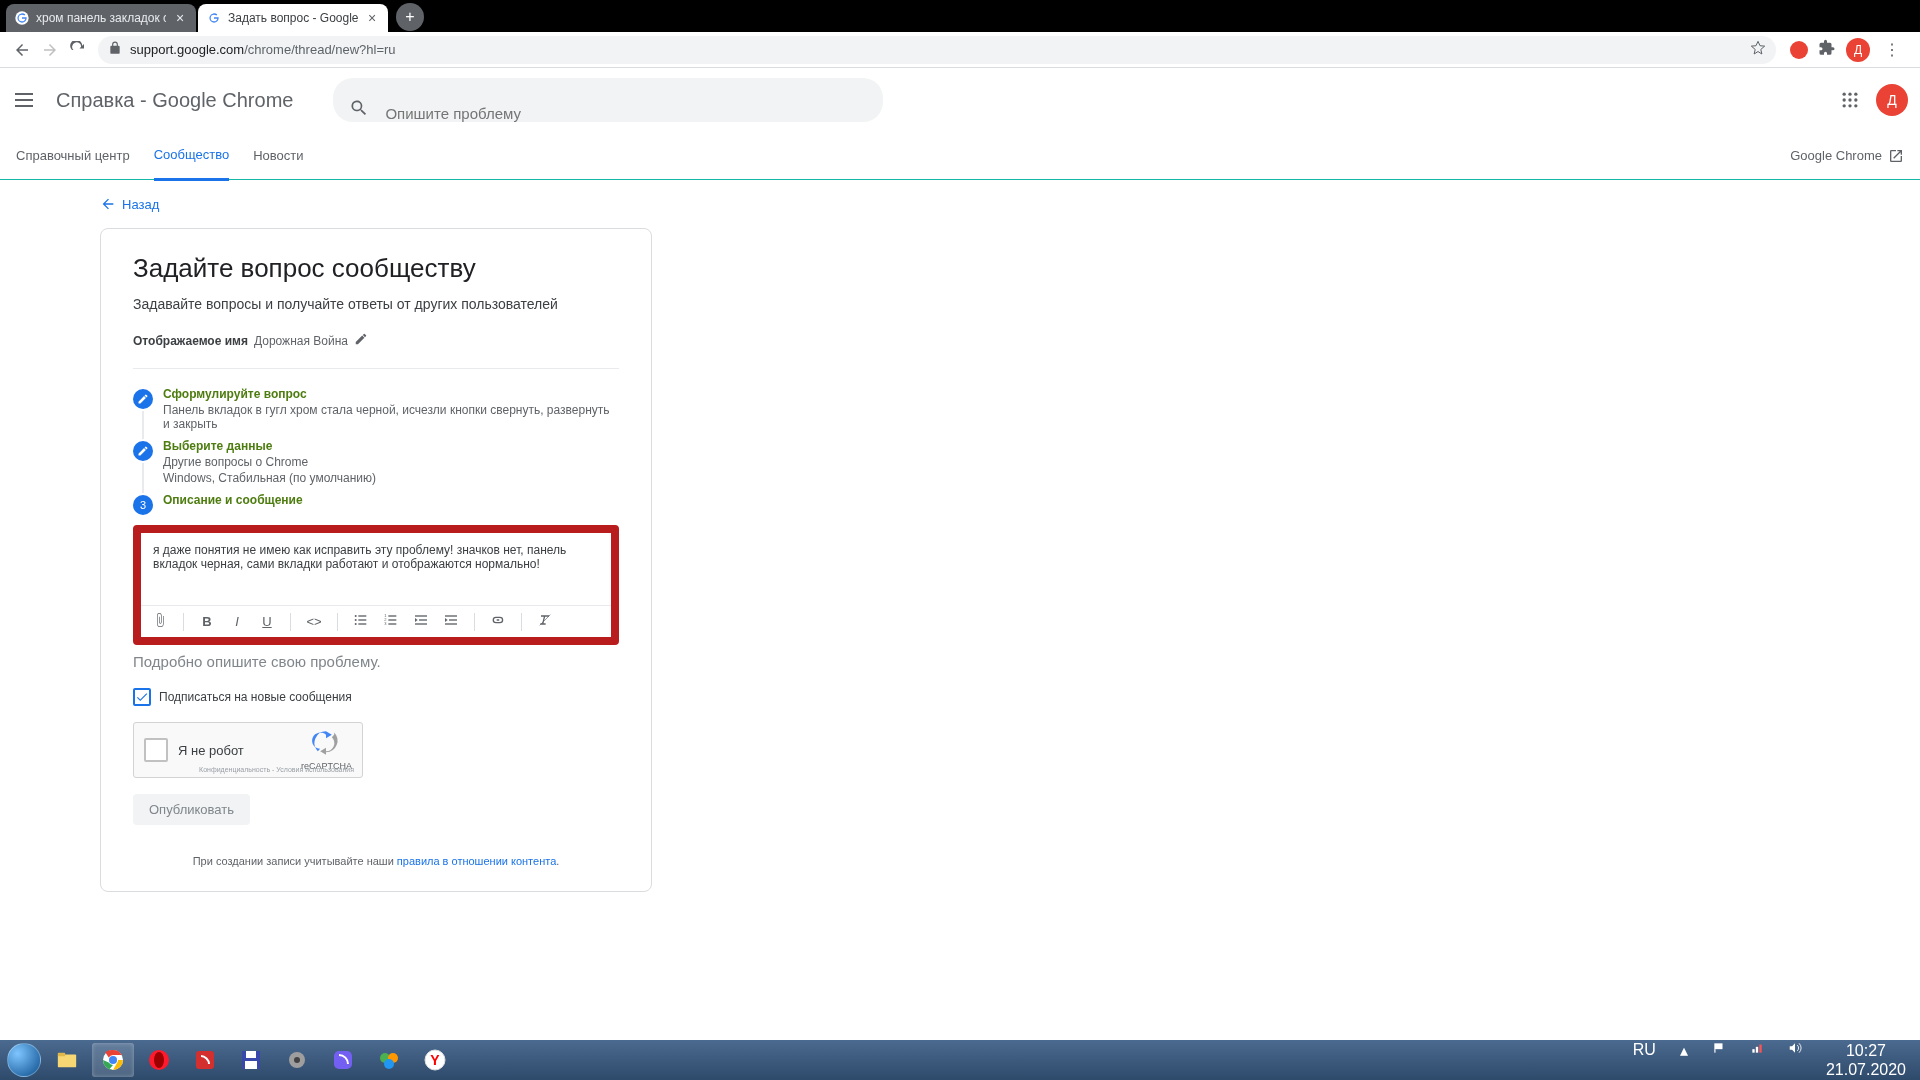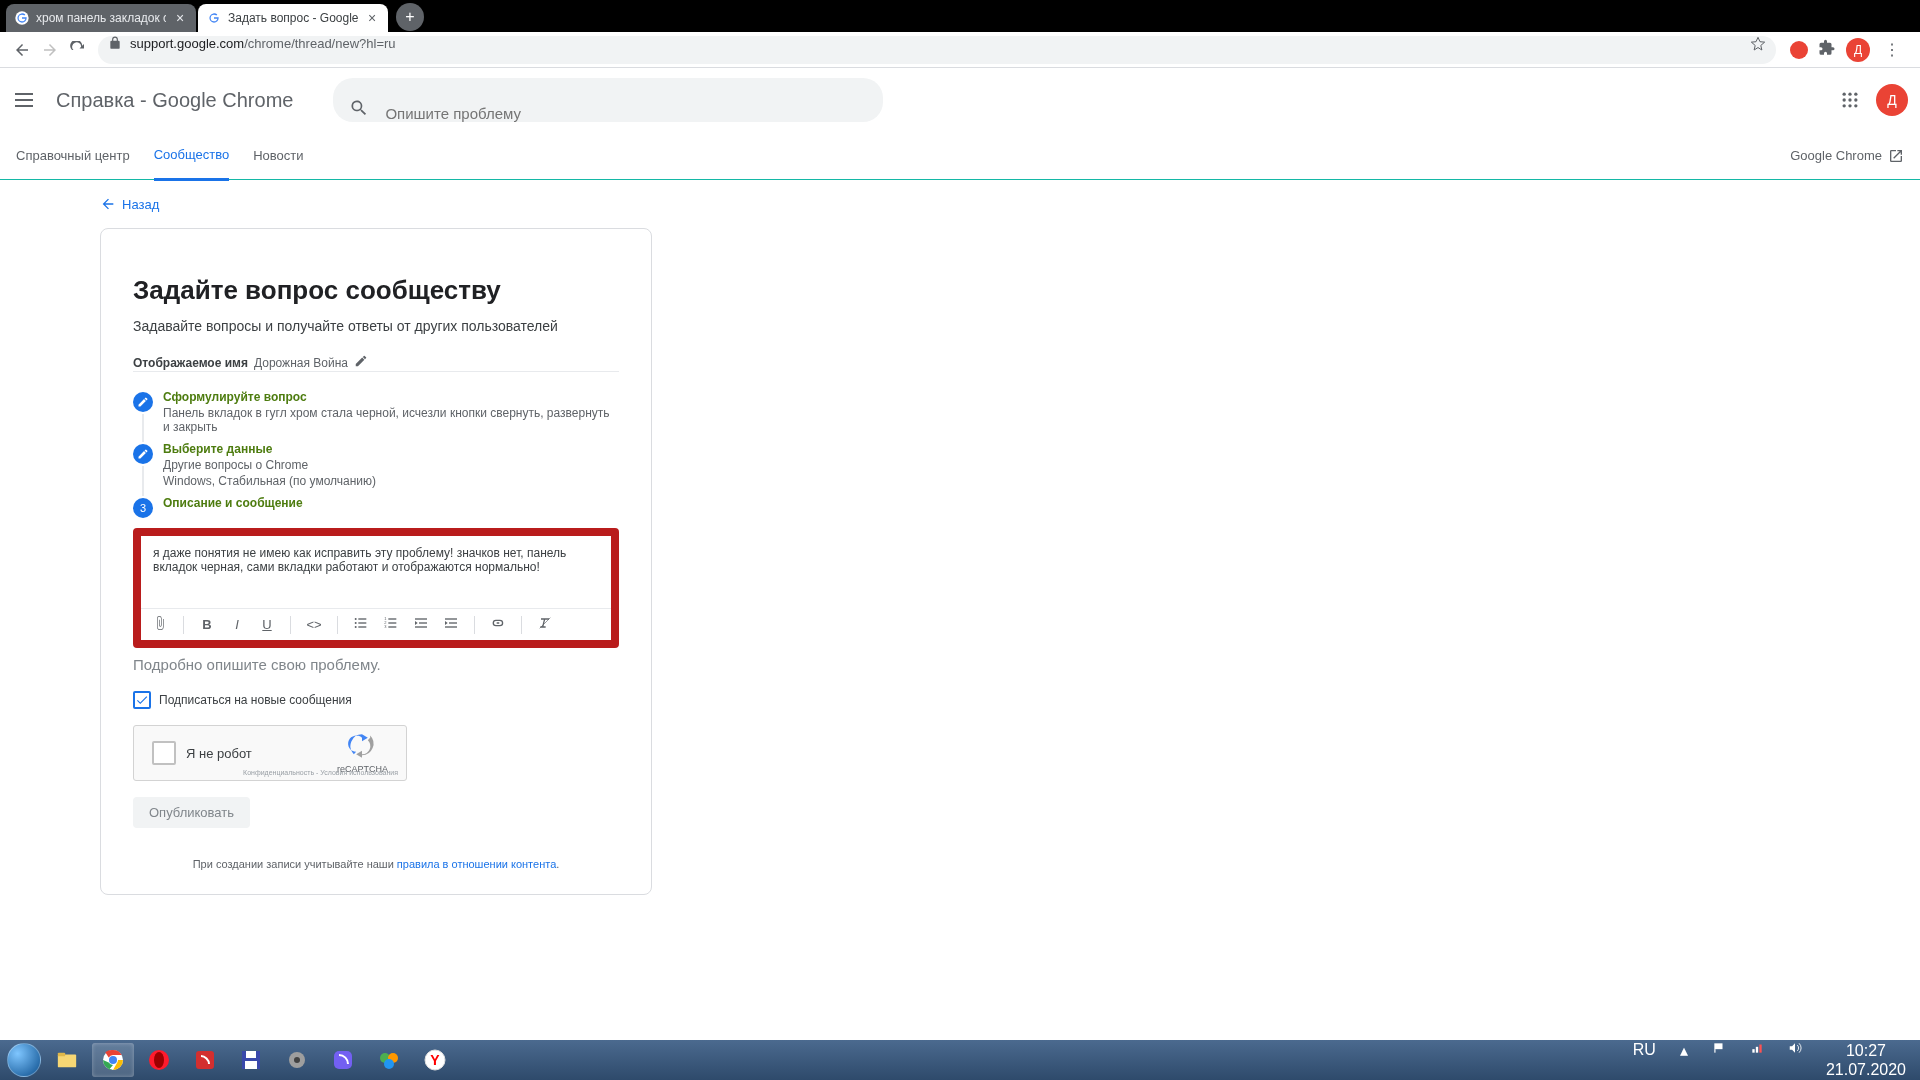--- a/index.html
+++ b/index.html
@@ -14,21 +14,21 @@
 .tab .favicon { width: 16px; height: 16px; margin-right: 6px; flex-shrink: 0; }
 .tab .text { overflow: hidden; white-space: nowrap; flex: 1; }
 .tab .close { margin-left: 6px; width: 16px; height: 16px; display:flex; align-items:center; justify-content:center; font-size:14px; color:#5f6368; }
 .tab.inactive .close { color:#e8eaed; }
 .newtab { width: 28px; height: 28px; border-radius: 50%; background: #5f6368; color:#fff; display:flex; align-items:center; justify-content:center; font-size:16px; margin-left:6px; margin-top:2px; }
 
 
 .addrbar { height: 36px; background: #fff; display:flex; align-items:center; padding: 0 8px; border-bottom: 1px solid #dadce0; }
 .navbtn { width: 28px; height: 28px; display:flex; align-items:center; justify-content:center; color:#5f6368; border-radius:50%; }
 .navbtn.disabled { color:#c0c0c0; }
-.addrfield { flex:1; height: 28px; background: #f1f3f4; border-radius: 14px; display:flex; padding: 0 10px; margin: 0 6px; }
+.addrfield { flex:1; height: 28px; background: #f1f3f4; border-radius: 14px; display:flex; align-items:center; padding: 0 10px; margin: 0 6px; }
 .addrfield .lock { color:#5f6368; margin-right:8px; }
 .addrfield .url { font-size: 13px; color:#5f6368; }
 .addrfield .url .host { color:#202124; }
 .ext-icons { display:flex; align-items:center; gap:10px; margin: 0 8px; }
 .ext-red { width:18px; height:18px; border-radius:50%; background:#ea4335; }
 .ext-puzzle { color:#5f6368; }
 .avatar-small { width:24px; height:24px; border-radius:50%; background:#ea4335; color:#fff; font-size:12px; display:flex; align-items:center; justify-content:center; }
 .menu-dots { color:#5f6368; width:24px; display:flex; justify-content:center; }
 
 
@@ -45,23 +45,23 @@
 
 .gnav { height: 48px; display:flex; align-items:center; padding:0 16px; border-bottom:1px solid #14b8a6; }
 .gnav a { font-size: 13px; color:#5f6368; margin-right: 24px; text-decoration:none; padding: 16px 0; }
 .gnav a.active { color:#1a73e8; border-bottom: 3px solid #1a73e8; }
 .gnav .right { margin-left:auto; display:flex; align-items:center; color:#5f6368; font-size:13px; gap:6px; }
 
 
 .content { padding: 16px 0 0 100px; }
 .back-link { color:#1a73e8; font-size:13px; display:flex; align-items:center; gap:6px; margin-bottom: 16px; }
 .card { width: 552px; border:1px solid #dadce0; border-radius: 8px; padding: 24px 32px; background:#fff; }
-.card h1 { font-size: 26px; color:#202124; font-weight:700; margin-bottom: 12px; margin-top: 22px; }
+.card h1 { font-size: 26px; color:#202124; font-weight:400; margin-bottom: 12px; }
 .card .subtitle { font-size: 14px; color:#3c4043; margin-bottom: 20px; }
-.displayname { font-size: 12px; padding-bottom: 0; margin-bottom: 18px; border-bottom:1px solid #e8eaed; display:flex; align-items:center; gap:6px; }
+.displayname { font-size: 12px; padding-bottom: 19px; margin-bottom: 18px; border-bottom:1px solid #e8eaed; display:flex; align-items:center; gap:6px; }
 .displayname .lbl { font-weight:bold; color:#3c4043; }
 .displayname .val { color:#5f6368; }
 .displayname .pencil { color:#5f6368; }
 
 .step { display:flex; margin-bottom: 6px; position:relative; }
 .step .badge { width:20px; height:20px; border-radius:50%; background:#1a73e8; color:#fff; font-size:11px; display:flex; align-items:center; justify-content:center; flex-shrink:0; margin-right:10px; margin-top:2px; }
 .step .line { position:absolute; left:9px; top:24px; bottom:-6px; width:2px; background:#e8eaed; }
 .step .body { flex:1; }
 .step .title { font-size:12px; font-weight:bold; color:#4d7c0f; margin-bottom:2px; }
 .step .sub { font-size:12px; color:#5f6368; margin-bottom:2px; }
@@ -69,21 +69,21 @@
 .editor { margin-top:10px; margin-bottom:8px; border:8px solid #b91c1c; border-radius:4px; }
 .editor .textarea { padding:10px 12px; font-size:12px; color:#3c4043; min-height:72px; }
 .editor .toolbar { border-top:1px solid #e8eaed; padding:6px 10px; display:flex; align-items:center; gap:12px; }
 .editor .toolbar .tbtn { color:#5f6368; font-size:13px; width:18px; text-align:center; }
 .editor .sep { width:1px; height:18px; background:#dadce0; margin:0 2px; }
 .hint { font-size:15px; color:#80868b; margin-bottom:18px; }
 
 .subscribe { display:flex; align-items:center; gap:8px; font-size:12px; color:#3c4043; margin-bottom:16px; }
 .chk { width:18px; height:18px; border:2px solid #1a73e8; border-radius:2px; display:flex; align-items:center; justify-content:center; color:#1a73e8; }
 
-.recaptcha { width:274px; height:56px; border:1px solid #d3d3d3; border-radius:3px; background:#f9f9f9; display:flex; align-items:center; padding:8px 18px; margin-bottom:16px; position:relative; }
+.recaptcha { width:230px; height:56px; border:1px solid #d3d3d3; border-radius:3px; background:#f9f9f9; display:flex; align-items:center; padding:8px 10px; margin-bottom:16px; position:relative; }
 .recaptcha .box { width:24px; height:24px; border:2px solid #c1c1c1; border-radius:2px; background:#fff; margin-right:10px; }
 .recaptcha .txt { font-size:13px; color:#3c4043; }
 .recaptcha .logo { margin-left:auto; text-align:center; }
 .recaptcha .logo .rc { font-size:9px; color:#5f6368; }
 .recaptcha .privacy { position:absolute; right:8px; bottom:4px; font-size:7px; color:#9aa0a6; }
 
 .publish { background:#f1f3f4; color:#80868b; border:none; padding:8px 16px; font-size:13px; border-radius:4px; }
 
 .footer { font-size:11px; color:#5f6368; text-align:center; margin-top:30px; }
 .footer a { color:#1a73e8; text-decoration:none; }

